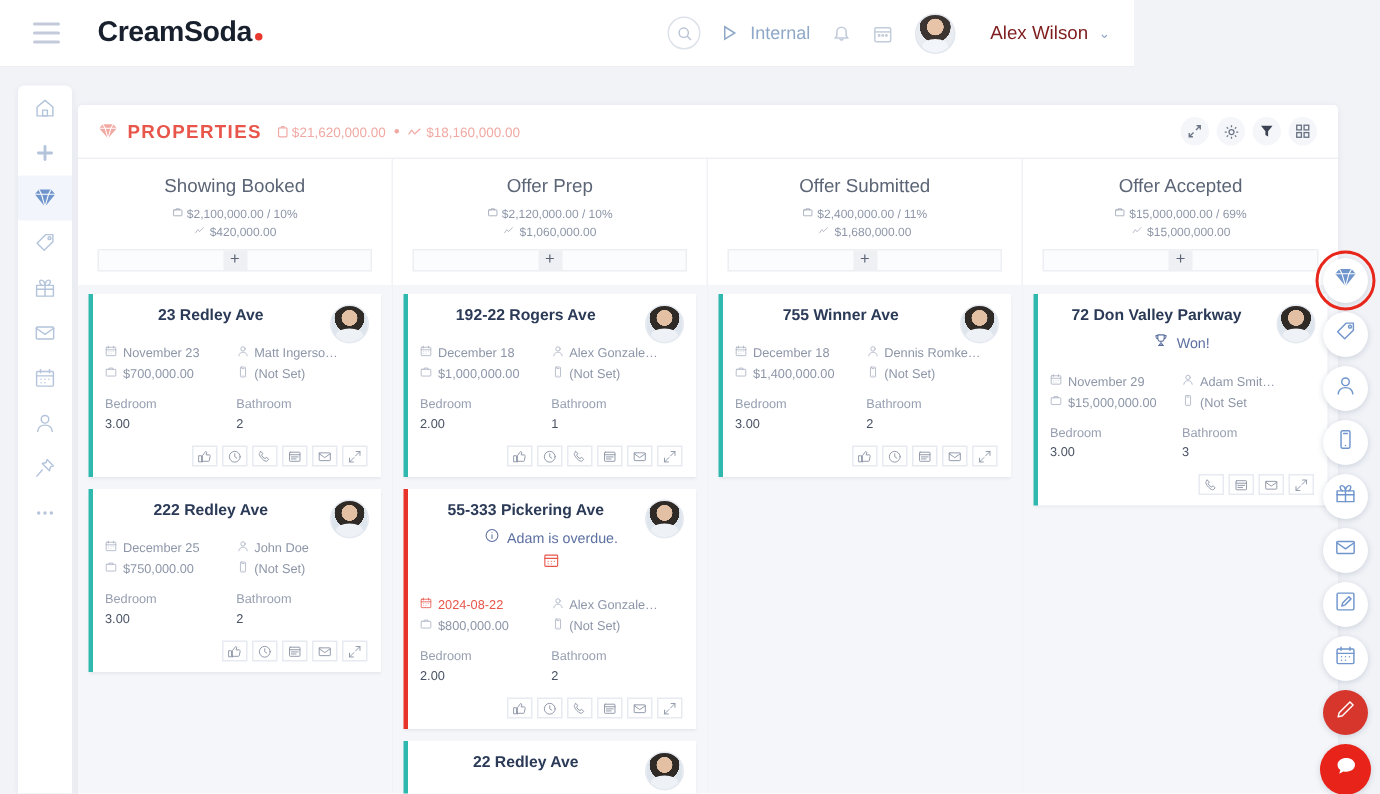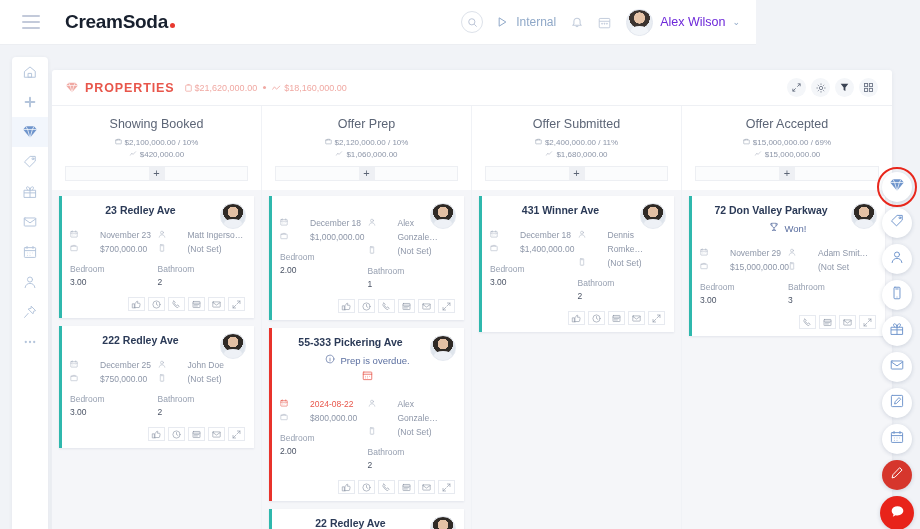--- a/index.html
+++ b/index.html
@@ -22,21 +22,21 @@
   .topright { margin-left: auto; margin-right: 16px; display: flex; align-items: center; gap: 15px; }
   .circle-btn { width: 22px; height: 22px; border-radius: 50%; border: 1px solid #dde2ea; display: flex; align-items: center; justify-content: center; cursor: pointer; }
   .internal { display: flex; align-items: center; gap: 9px; color: #8fa8c8; font-size: 12px; cursor: pointer; }
   .user { display: flex; align-items: center; gap: 7px; cursor: pointer; }
   .avatar-top {
     width: 27px; height: 27px; border-radius: 50%;
     background: radial-gradient(circle at 50% 32%, #e7c4a8 0 26%, #3c3430 27% 48%, #e9edf2 49%);
     border: 1px solid #e2e6ee; position: relative; overflow: hidden;
   }
   .avatar-top::after { content:''; position:absolute; left:4px; right:4px; bottom:0; height:9px; background:#f2f5f9; border-radius:50% 50% 0 0; }
-  .username { font-size: 12.5px; color: #6d28d9; }
+  .username { font-size: 12.5px; color: #7f1d1d; margin-left: 16px; }
   .caret { font-size: 9px; color: #8fa8c8; }
 
   
   .rail {
     position: absolute; left: 12px; top: 57px; width: 36px; height: 472px;
     background: #ffffff; border-radius: 4px 4px 0 0;
     box-shadow: 0 1px 4px rgba(40,60,100,.07);
     display: flex; flex-direction: column; align-items: center; z-index: 30;
   }
   .rail-item { width: 36px; height: 30px; display: flex; align-items: center; justify-content: center; cursor: pointer; color: #a9bcd8; }
@@ -75,21 +75,21 @@
   .card-avatar {
     position: absolute; top: 7px; right: 8px; width: 26px; height: 26px; border-radius: 50%;
     background: radial-gradient(circle at 50% 33%, #e3c0a4 0 26%, #2f2a26 27% 49%, #dfe5ec 50%);
     border: 1px solid #e5e9f0; overflow: hidden;
   }
   .card-avatar::after { content:''; position:absolute; left:3px; right:3px; bottom:0; height:9px; background:#eef1f6; border-radius:50% 50% 0 0; }
   .badge-row { text-align: center; margin-top: 6px; font-size: 9.5px; color: #5b6fa0; display: flex; align-items: flex-end; justify-content: center; gap: 5px; }
   .cal-glyph { text-align: center; margin-top: 1px; }
   .card-meta { margin-top: 12px; display: flex; }
   .meta-col { width: 50%; }
-  .meta-line { font-size: 8.5px; color: #8d96a8; display: flex; align-items: flex-start; gap: 22px; line-height: 14px; }
+  .meta-line { font-size: 8.5px; color: #8d96a8; display: flex; align-items: center; gap: 4px; line-height: 14px; }
   .meta-line.red { color: #e8564b; }
   .meta-sub { margin-top: 7px; font-size: 8.5px; color: #97a0b1; line-height: 13px; }
   .meta-sub b { display: block; color: #4a5365; font-weight: 400; }
   .card-actions { margin-top: 8px; display: flex; justify-content: flex-end; gap: 3px; }
   .act { width: 17px; height: 14px; border: 1px solid #e7eaf0; display: flex; align-items: center; justify-content: center; cursor: pointer; color: #7a8394; background:#fff; }
 
   
   .frail { position: absolute; right: 6px; top: 172px; display: flex; flex-direction: column; align-items: center; gap: 6px; z-index: 60; }
   .fbtn { width: 30px; height: 30px; border-radius: 50%; background: #fff; box-shadow: 0 1px 4px rgba(40,60,100,.18); display: flex; align-items: center; justify-content: center; color: #6f95cc; cursor: pointer; }
   .fbtn.hl { outline: 2px solid #e8271c; outline-offset: 3px; }
@@ -491,20 +491,21 @@
                 <path d="M1 11.2L5 5.6l3 3.6L15 2"></path>
               </svg></span>
             <span>$1,060,000.00</span>
           </div>
           <div class="col-add">
             <span>+</span>
           </div>
         </div>
         <div class="col-body">
           <div class="card" style="border-left-color: rgb(47, 184, 173);">
+            <div class="card-title">192-22 Rogers Ave</div>
             <div class="card-avatar"></div>
             <div class="card-meta">
               <div class="meta-col">
                 <div class="meta-line">
                   <span><svg width="8" height="8" viewBox="0 0 16 16" fill="none" stroke="#aab3c2" stroke-width="1.1" stroke-linecap="round" stroke-linejoin="round">
                       <rect x="1.6" y="3" width="12.8" height="11.2" rx=".8"></rect>
                       <line x1="1.6" y1="6.4" x2="14.4" y2="6.4"></line>
                       <line x1="4.6" y1="1.6" x2="4.6" y2="4"></line>
                       <line x1="11.4" y1="1.6" x2="11.4" y2="4"></line>
                       <circle cx="5" cy="9" r=".55" fill="#aab3c2" stroke="none"></circle>
@@ -584,21 +585,21 @@
           </div>
           <div class="card overdue" style="border-left-color: rgb(232, 51, 43);">
             <div class="card-title">55-333 Pickering Ave</div>
             <div class="card-avatar"></div>
             <div class="badge-row">
               <span><svg width="10" height="10" viewBox="0 0 16 16" fill="none" stroke="#5b6fa0" stroke-width="1.1" stroke-linecap="round" stroke-linejoin="round">
                   <circle cx="8" cy="8" r="6.3"></circle>
                   <line x1="8" y1="7.2" x2="8" y2="11.2"></line>
                   <circle cx="8" cy="4.8" r=".55" fill="#5b6fa0" stroke="none"></circle>
                 </svg></span>
-              <span>Prep is overdue.</span>
+              <span>Adam is overdue.</span>
             </div>
             <div class="cal-glyph"><svg width="11" height="11" viewBox="0 0 16 16" fill="none" stroke="#e8564b" stroke-width="1.1" stroke-linecap="round" stroke-linejoin="round">
                 <rect x="1.8" y="3" width="12.4" height="11" rx=".8"></rect>
                 <line x1="1.8" y1="6.2" x2="14.2" y2="6.2"></line>
                 <circle cx="5" cy="9" r=".6" fill="#e8564b" stroke="none"></circle>
                 <circle cx="8" cy="9" r=".6" fill="#e8564b" stroke="none"></circle>
                 <circle cx="11" cy="9" r=".6" fill="#e8564b" stroke="none"></circle>
                 <circle cx="5" cy="11.5" r=".6" fill="#e8564b" stroke="none"></circle>
                 <circle cx="8" cy="11.5" r=".6" fill="#e8564b" stroke="none"></circle>
               </svg></div>
@@ -706,21 +707,21 @@
                 <path d="M1 11.2L5 5.6l3 3.6L15 2"></path>
               </svg></span>
             <span>$1,680,000.00</span>
           </div>
           <div class="col-add">
             <span>+</span>
           </div>
         </div>
         <div class="col-body">
           <div class="card" style="border-left-color: rgb(47, 184, 173);">
-            <div class="card-title">431 Winner Ave</div>
+            <div class="card-title">755 Winner Ave</div>
             <div class="card-avatar"></div>
             <div class="card-meta">
               <div class="meta-col">
                 <div class="meta-line">
                   <span><svg width="8" height="8" viewBox="0 0 16 16" fill="none" stroke="#aab3c2" stroke-width="1.1" stroke-linecap="round" stroke-linejoin="round">
                       <rect x="1.6" y="3" width="12.8" height="11.2" rx=".8"></rect>
                       <line x1="1.6" y1="6.4" x2="14.4" y2="6.4"></line>
                       <line x1="4.6" y1="1.6" x2="4.6" y2="4"></line>
                       <line x1="11.4" y1="1.6" x2="11.4" y2="4"></line>
                       <circle cx="5" cy="9" r=".55" fill="#aab3c2" stroke="none"></circle>

